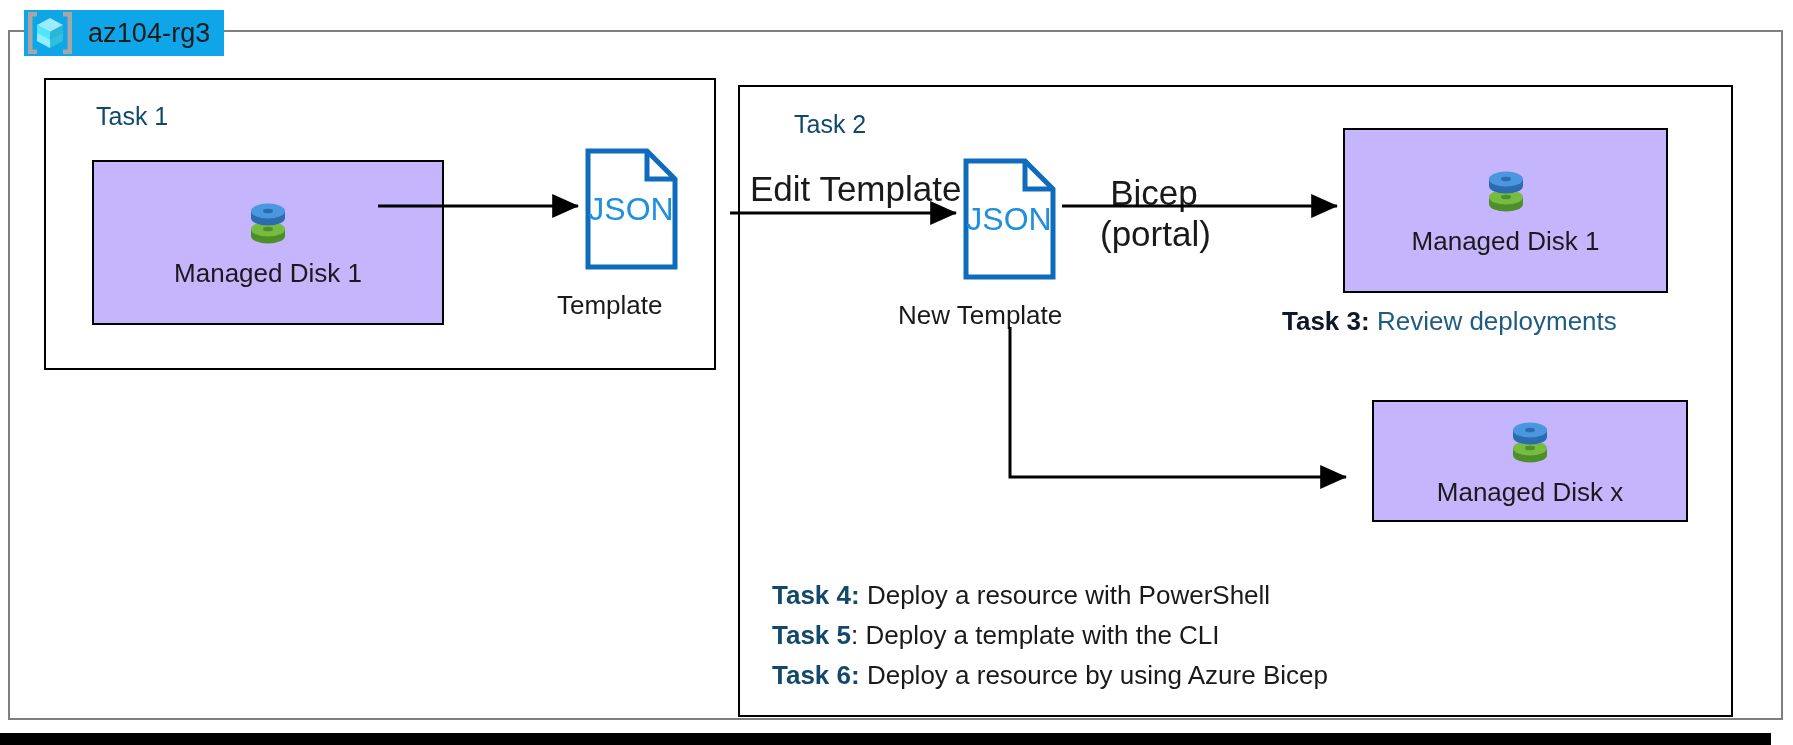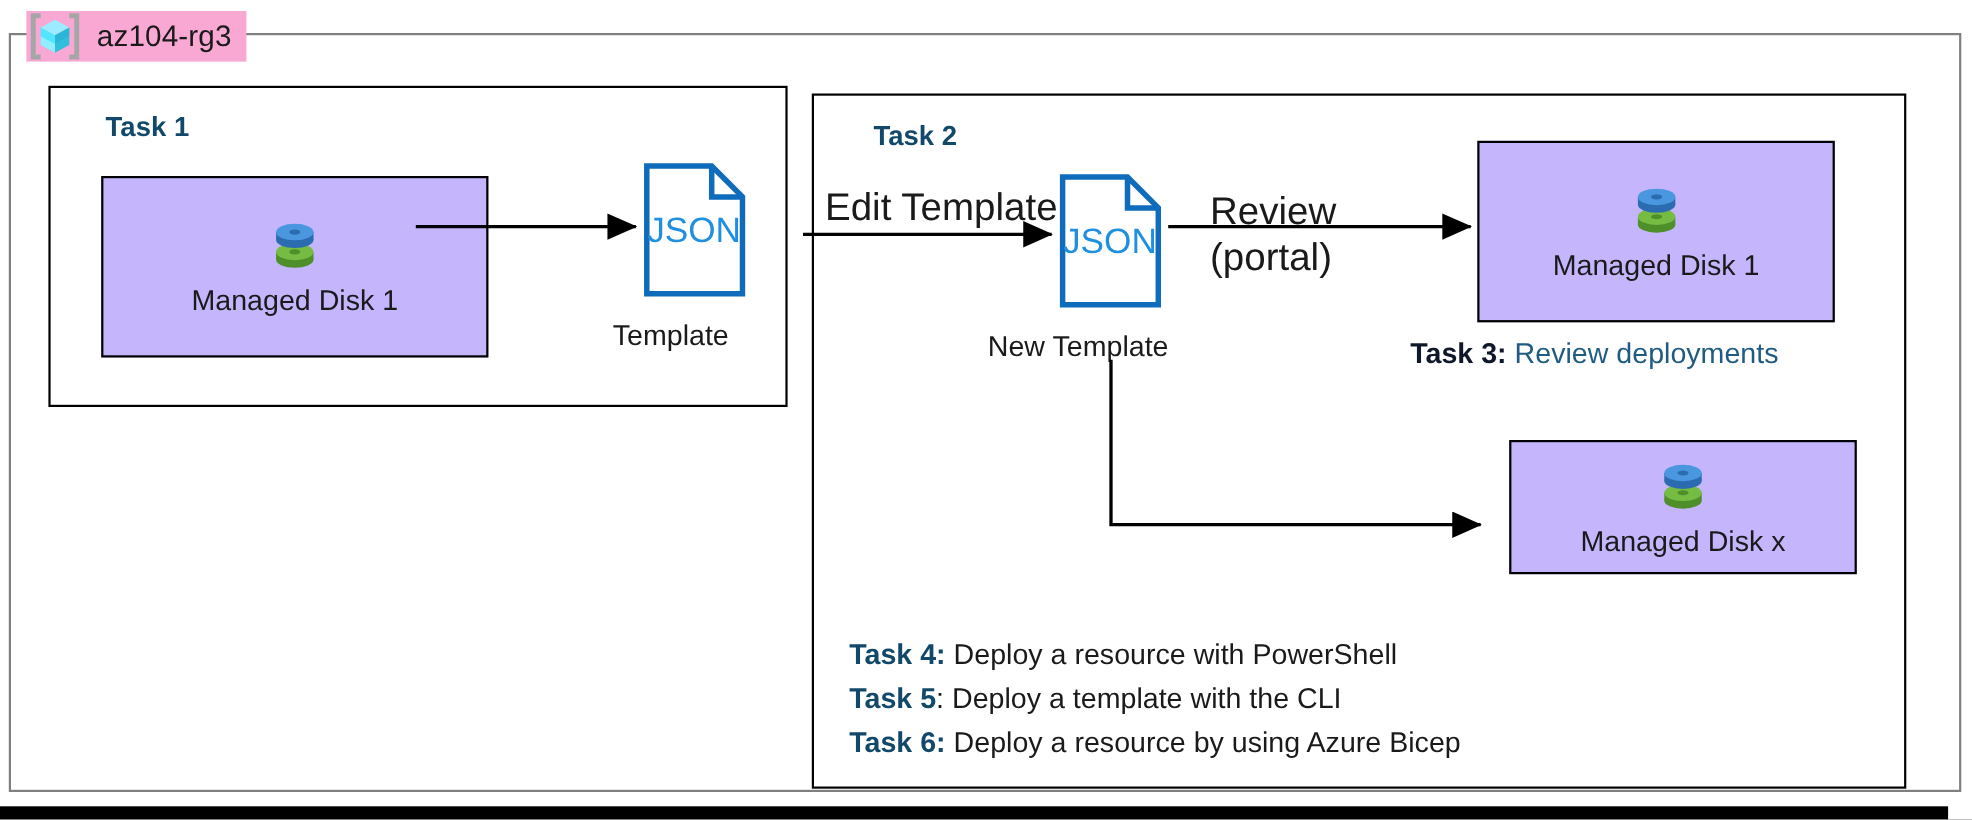--- a/index.html
+++ b/index.html
@@ -31,21 +31,21 @@
     height: 690px;
     border: 2px solid #7f7f7f;
     box-sizing: border-box;
   }
   
   .rg-title-mask {
     position: absolute;
     left: 24px;
     top: 10px;
     height: 46px;
-    background: #f9a8d4;
+    background: #0ea5e9;
     display: flex;
     align-items: center;
     gap: 12px;
     padding-right: 14px;
     z-index: 5;
   }
   .rg-title-text {
     font-size: 27px;
     color: #1a1a1a;
     letter-spacing: 0.1px;
@@ -67,21 +67,21 @@
     border: 2px solid #000000;
     box-sizing: border-box;
     background: #ffffff;
   }
   #task1-box { left: 44px;  top: 78px;  width: 672px; height: 292px; }
   #task2-box { left: 738px; top: 85px;  width: 995px; height: 632px; }
 
   .task-heading {
     position: absolute;
     font-size: 25px;
-    font-weight: bold;
+    font-weight: normal;
     color: #12496b;
     white-space: nowrap;
   }
   #task1-heading { left: 96px;  top: 102px; }
   #task2-heading { left: 762px; top: 110px; margin-left: 32px; }
 
   
   .resource-box {
     position: absolute;
     background: #c4b5fd;
@@ -247,21 +247,21 @@
   <div class="json-doc" id="json2">
     <svg width="93" height="122" viewBox="0 0 93 122" xmlns="http://www.w3.org/2000/svg">
       <path d="M3,3 L62,3 L90,31 L90,119 L3,119 Z" fill="#ffffff" stroke="#0f6cbd" stroke-width="5" stroke-linejoin="miter"></path>
       <path d="M62,3 L62,31 L90,31" fill="none" stroke="#0f6cbd" stroke-width="5" stroke-linejoin="miter"></path>
       <text x="46" y="72" font-family="'Liberation Sans', sans-serif" font-size="32" fill="#1f8fe0" text-anchor="middle">JSON</text>
     </svg>
   </div>
   <div class="caption" id="tmpl2-caption">New Template</div>
 
   <div class="edge-label" id="deploy-label">
-    <div>Review</div>
+    <div>Bicep</div>
     <div>(portal)</div>
   </div>
 
   <div class="resource-box" id="disk2-box">
     <svg class="disk-icon" viewBox="0 0 58 56" xmlns="http://www.w3.org/2000/svg">
       <ellipse cx="29" cy="40" rx="17" ry="7.5" fill="#4e8f2a"></ellipse>
       <rect x="12" y="33" width="34" height="7" fill="#4e8f2a"></rect>
       <ellipse cx="29" cy="33" rx="17" ry="7.5" fill="#76bc43"></ellipse>
       <ellipse cx="29" cy="33" rx="5" ry="2.3" fill="#4e8f2a"></ellipse>
       <ellipse cx="29" cy="22" rx="17" ry="7.5" fill="#2b6cb0"></ellipse>

